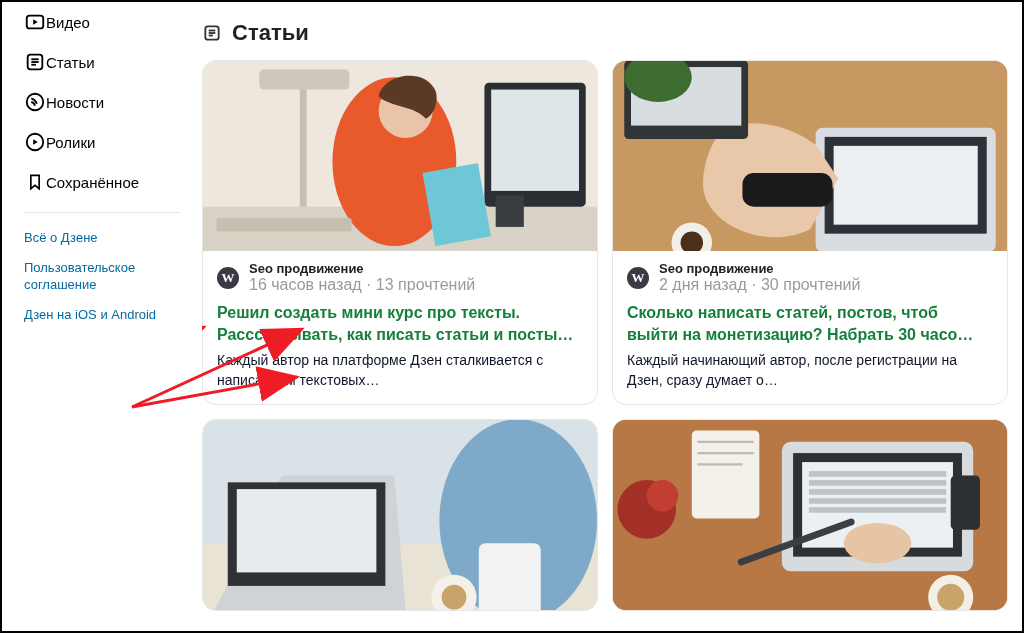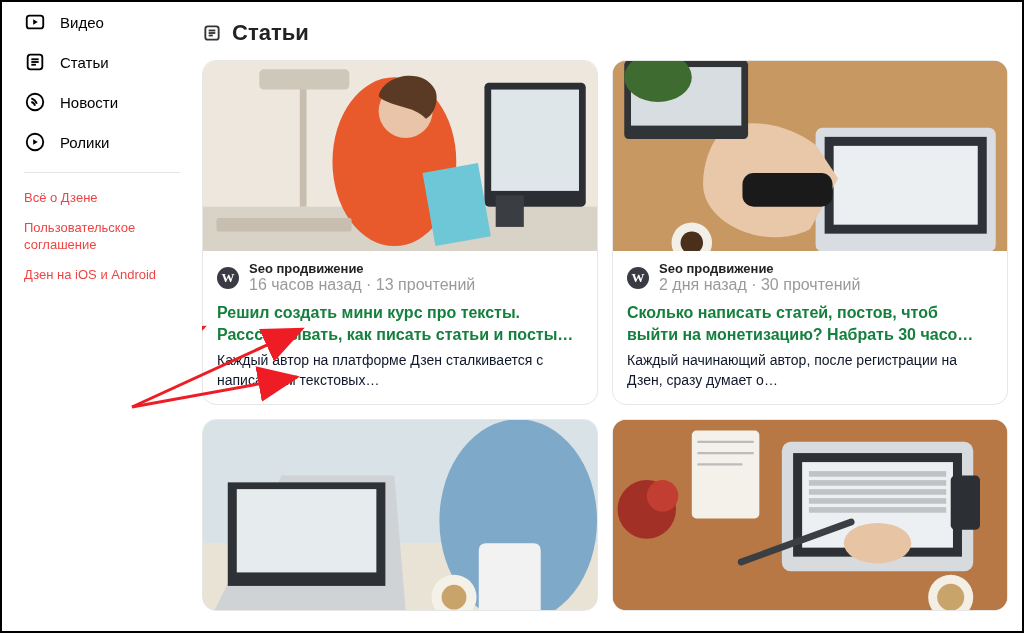--- a/index.html
+++ b/index.html
@@ -18,42 +18,41 @@
   }
   .sidebar {
     width: 200px;
     padding: 0 0 0 22px;
     flex-shrink: 0;
   }
   .nav-list { list-style: none; }
   .nav-item {
     display: flex;
     align-items: center;
-    gap: 14px;
     padding: 9px 0;
     cursor: pointer;
     font-size: 15px;
     color: #000;
   }
   .nav-item .ico {
     width: 22px;
     height: 22px;
     display: inline-flex;
     align-items: center;
     justify-content: center;
   }
   .divider {
     border: none;
     border-top: 1px solid #e5e5e5;
     margin: 10px 22px 10px 0;
   }
   .footer-links {
     list-style: none;
     font-size: 13px;
-    color: #ef4444;
+    color: #0369a1;
   }
   .footer-links li {
     padding: 6px 0;
     cursor: pointer;
     line-height: 1.35;
   }
 
   .main {
     flex: 1;
     padding: 0 8px 0 0;
@@ -179,20 +178,28 @@
         <span>Новости</span>
       </li>
       <li class="nav-item">
         <span class="ico">
           <svg width="22" height="22" viewBox="0 0 24 24" fill="none" stroke="#000" stroke-width="2">
               <circle cx="12" cy="12" r="9"></circle>
               <path d="M10 9l5 3-5 3z" fill="#000" stroke="none"></path>
             </svg>
         </span>
         <span>Ролики</span>
+      </li>
+      <li class="nav-item">
+        <span class="ico">
+          <svg width="20" height="22" viewBox="0 0 24 24" fill="none" stroke="#000" stroke-width="2">
+              <path d="M7 4h10v16l-5-4-5 4z"></path>
+            </svg>
+        </span>
+        <span>Сохранённое</span>
       </li>
     </ul>
     <hr class="divider">
     <ul class="footer-links">
       <li>Всё о Дзене</li>
       <li>Пользовательское соглашение</li>
       <li>Дзен на iOS и Android</li>
     </ul>
   </aside>
 

